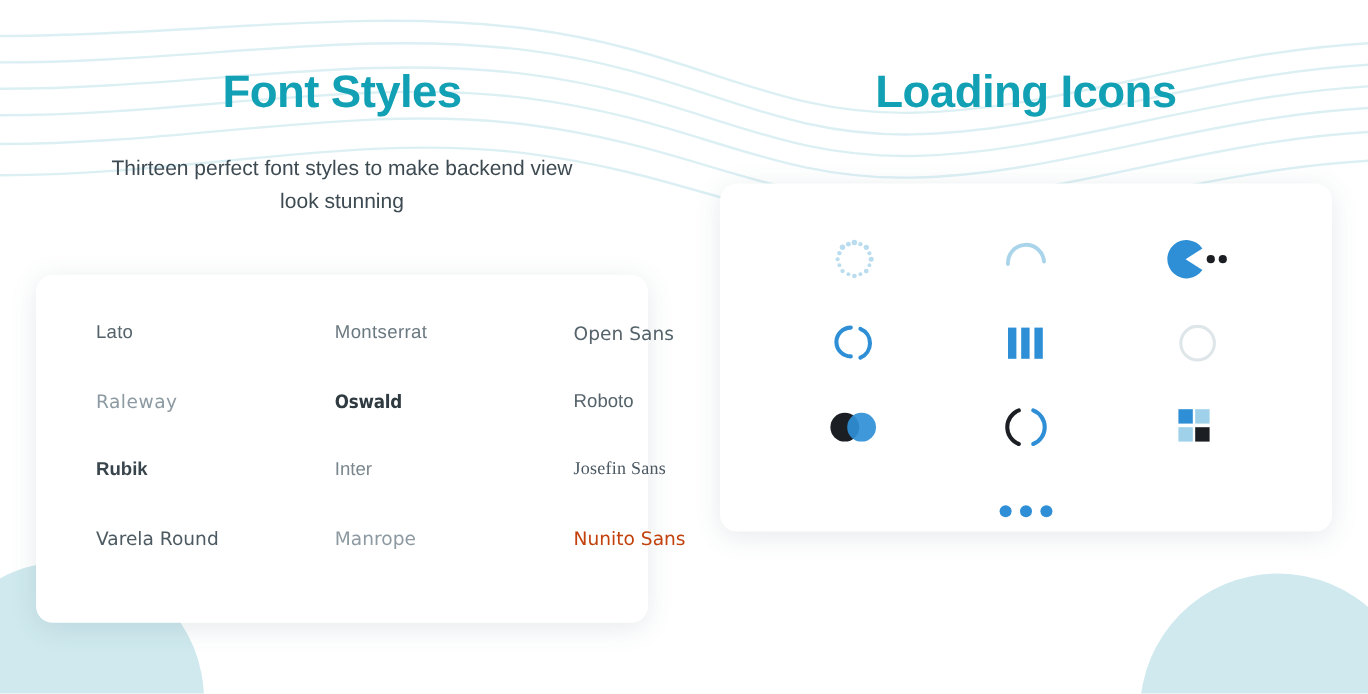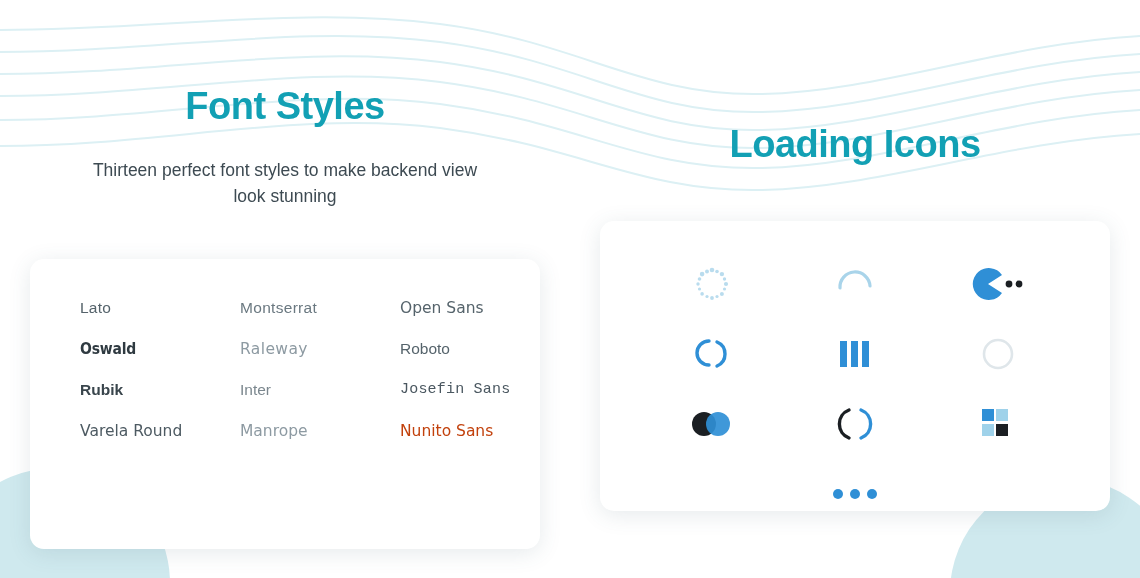--- a/index.html
+++ b/index.html
@@ -45,21 +45,20 @@
     pointer-events: none;
   }
 
   
   .page {
     position: relative;
     width: 1140px;
     height: 578px;
     display: flex;
     z-index: 2;
-    align-items: center;
   }
   .panel {
     width: 570px;
     box-sizing: border-box;
     display: flex;
     flex-direction: column;
     align-items: center;
   }
 
   .panel-title {
@@ -91,36 +90,37 @@
   
   .fonts-card {
     height: 290px;
     padding: 40px 50px 0 50px;
   }
   .font-grid {
     display: grid;
     grid-template-columns: 160px 160px 140px;
     row-gap: 23px;
     column-gap: 0;
+    gap: 39px;
   }
   .font-item {
     font-size: 15.5px;
     color: #55636b;
     white-space: nowrap;
   }
   .fi-lato          { font-family: "Liberation Sans", sans-serif; letter-spacing: .2px; }
   .fi-montserrat    { font-family: Liberation Sans, sans-serif; letter-spacing: .3px; color:#6a7880; }
   .fi-opensans      { font-family: "DejaVu Sans", sans-serif; }
   .fi-oswald        { font-family: "DejaVu Sans Condensed","Liberation Sans Narrow","Liberation Sans", sans-serif; font-weight: bold; font-stretch: condensed; color:#2f3a41; letter-spacing: -0.2px; }
   .fi-raleway       { font-family: "DejaVu Sans", sans-serif; color:#8d9aa2; letter-spacing:.4px; }
   .fi-roboto        { font-family: "Liberation Sans", sans-serif; }
   .fi-poppins       { font-family: "DejaVu Sans", sans-serif; color:#4d5a62; }
   .fi-rubik         { font-family: "Liberation Sans", sans-serif; font-weight: bold; color:#39454c; }
   .fi-inter         { font-family: "Liberation Sans", sans-serif; color:#7b878e; }
-  .fi-josefin       { font-family: Liberation Mono, monospace; font-size: 15px; color:#4a5760; letter-spacing:.2px; }
+  .fi-josefin       { font-family: Liberation Serif, serif; font-size: 15px; color:#4a5760; letter-spacing:.2px; }
   .fi-varela        { font-family: "DejaVu Sans", sans-serif; color:#4d5a62; }
   .fi-manrope       { font-family: "DejaVu Sans", sans-serif; color:#8d9aa2; }
   .fi-nunito        { font-family: "DejaVu Sans", sans-serif; color:#c2410c; }
 
   
   .loaders-card {
     height: 290px;
     padding: 28px 40px 0 40px;
   }
   .loader-grid {
@@ -162,22 +162,22 @@
   <section class="panel">
     <h1 class="panel-title">Font Styles</h1>
     <p class="panel-subtitle">Thirteen perfect font styles to make backend view look stunning</p>
 
     <div class="card fonts-card">
       <div class="font-grid">
         <div class="font-item fi-lato">Lato</div>
         <div class="font-item fi-montserrat">Montserrat</div>
         <div class="font-item fi-opensans">Open Sans</div>
 
+        <div class="font-item fi-raleway">Raleway</div>
         <div class="font-item fi-oswald">Oswald</div>
-        <div class="font-item fi-raleway">Raleway</div>
         <div class="font-item fi-roboto">Roboto</div>
 
         <div class="font-item fi-rubik">Rubik</div>
         <div class="font-item fi-inter">Inter</div>
 
         <div class="font-item fi-josefin">Josefin Sans</div>
         <div class="font-item fi-varela">Varela Round</div>
         <div class="font-item fi-manrope">Manrope</div>
 
         <div class="font-item fi-nunito">Nunito Sans</div>

